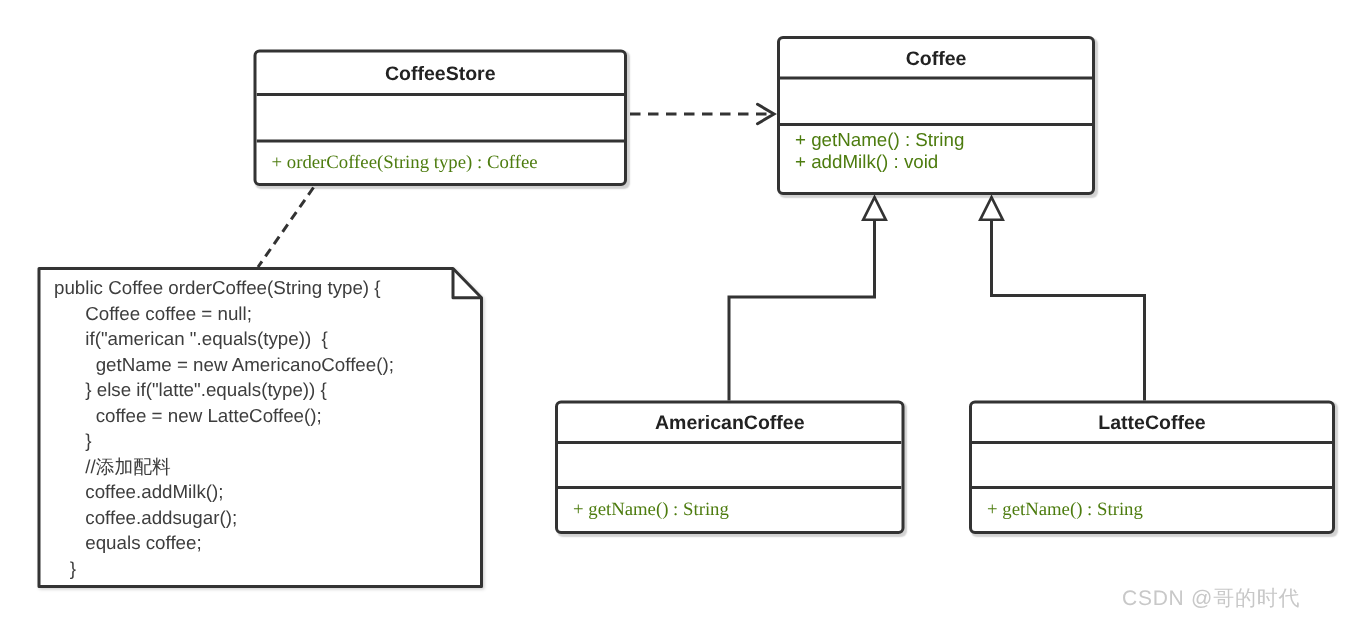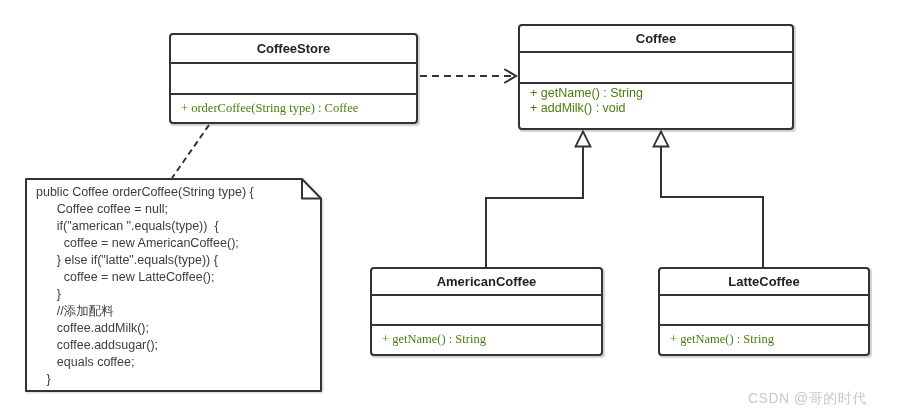--- a/index.html
+++ b/index.html
@@ -111,50 +111,50 @@
   </svg>
 
   <div class="uml-class" style="left:169px; top:33px; width:249px; height:91px;">
     <div class="uml-title" style="height:29px;text-align:right;">CoffeeStore</div>
     <div class="uml-attrs" style="height:31px;"></div>
     <div class="uml-methods single">
       <div class="uml-method">+ orderCoffee(String type) : Coffee</div>
     </div>
   </div>
 
-  <div class="uml-class" style="left:518px; top:24px; width:276px; height:106px;">
+  <div class="uml-class" style="left:518px; top:24px; width:212px; height:106px;">
     <div class="uml-title" style="height:27px;">Coffee</div>
     <div class="uml-attrs" style="height:31px;"></div>
     <div class="uml-methods">
       <div class="uml-method">+ getName() : String</div>
       <div class="uml-method">+ addMilk() : void</div>
     </div>
   </div>
 
   <div class="uml-class" style="left:370px; top:267px; width:233px; height:89px;">
     <div class="uml-title" style="height:27px;">AmericanCoffee</div>
     <div class="uml-attrs" style="height:30px;"></div>
     <div class="uml-methods single">
       <div class="uml-method">+ getName() : String</div>
     </div>
   </div>
 
-  <div class="uml-class" style="left:646px; top:267px; width:212px; height:89px;margin-left:12px;">
+  <div class="uml-class" style="left:646px; top:267px; width:244px; height:89px;">
     <div class="uml-title" style="height:27px;">LatteCoffee</div>
     <div class="uml-attrs" style="height:30px;"></div>
     <div class="uml-methods single">
       <div class="uml-method">+ getName() : String</div>
     </div>
   </div>
 
   <div class="note-text">
     <div class="code-line">public Coffee orderCoffee(String type) {</div>
     <div class="code-line">      Coffee coffee = null;</div>
     <div class="code-line">      if("american ".equals(type))  {</div>
-    <div class="code-line">        coffee = new AmericanCoffee();</div>
+    <div class="code-line">        getName = new AmericanoCoffee();</div>
     <div class="code-line">      } else if("latte".equals(type)) {</div>
     <div class="code-line">        coffee = new LatteCoffee();</div>
     <div class="code-line">      }</div>
     <div class="code-line">      //添加配料</div>
     <div class="code-line">      coffee.addMilk();</div>
     <div class="code-line">      coffee.addsugar();</div>
     <div class="code-line">      equals coffee;</div>
     <div class="code-line">   }</div>
   </div>
 

